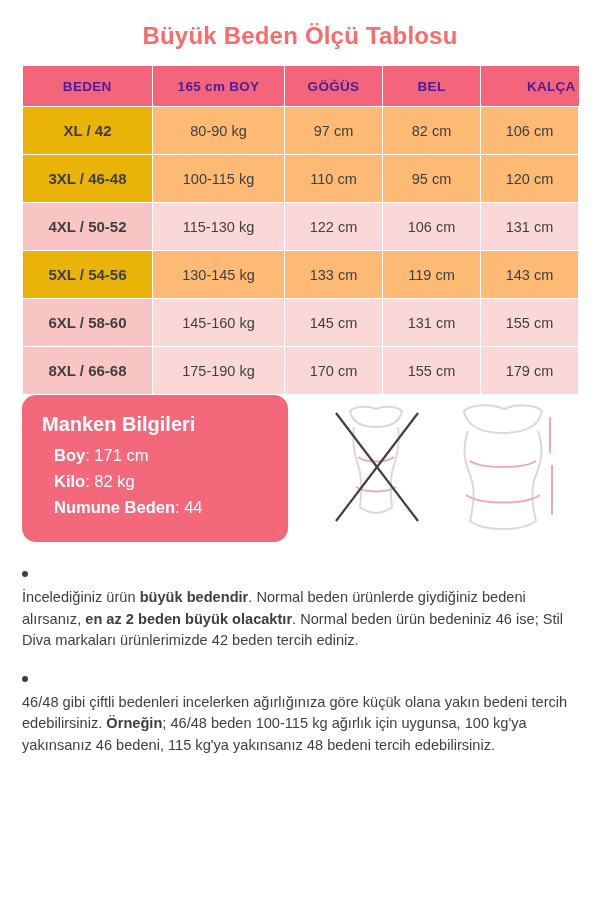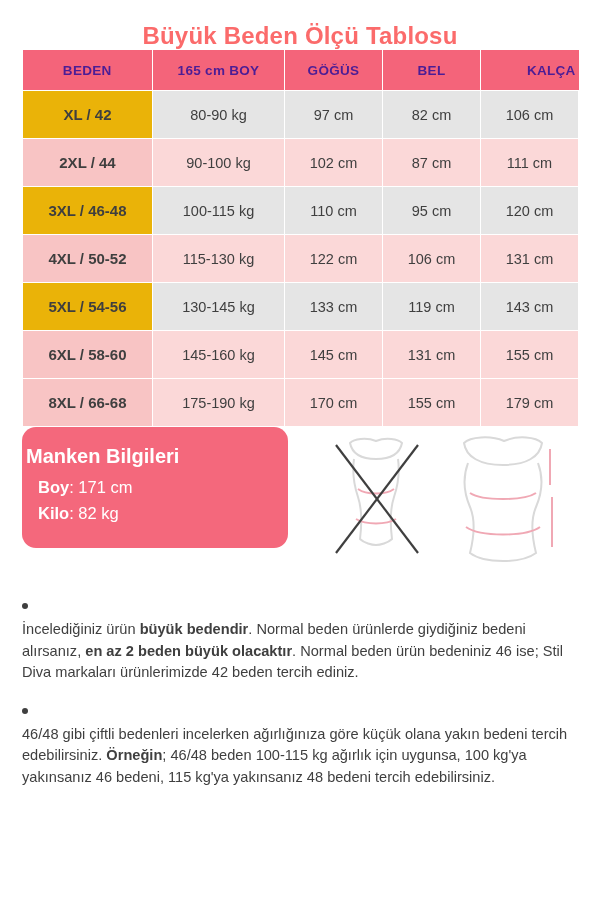--- a/index.html
+++ b/index.html
@@ -21,20 +21,21 @@
     box-sizing: border-box;
     padding: 0 22px;
   }
   .title {
     text-align: center;
     color: #fb6b6b;
     font-size: 24px;
     font-weight: bold;
     letter-spacing: 0.2px;
     padding-top: 22px;
+    padding-bottom: 16px;
   }
   table.size-table {
     width: 556px;
     border-collapse: collapse;
     table-layout: fixed;
   }
   table.size-table th {
     background: #f4647a;
     color: #4c1d95;
     font-size: 13.5px;
@@ -49,21 +50,21 @@
     text-align: center;
     font-size: 14.5px;
     color: #3f3f3f;
     border: 1px solid #ffffff;
   }
   table.size-table tr td:first-child {
     font-weight: bold;
     background: #fbd2d2;
     font-size: 15px;
   }
-  table.size-table tr.odd td { background: #e5e5e5; }
+  table.size-table tr.odd td { background: #fdba74; }
   table.size-table tr.even td { background: #fbd8d8; }
   table.size-table tr.odd td:first-child { background: #eab308; }
   table.size-table tr.even td:first-child { background: #f8c4c4; }
   col.c1 { width: 130px; }
   col.c2 { width: 132px; }
   col.c3 { width: 98px; }
   col.c4 { width: 98px; }
   col.c5 { width: 98px; }
 
   .note {
@@ -76,21 +77,21 @@
   .model-row {
     display: flex;
     align-items: flex-start;
     gap: 0px;
   }
   .model-card {
     width: 266px;
     background: #f4687c;
     border-radius: 14px;
     color: #ffffff;
-    padding: 16px 20px 18px 4px;
+    padding: 16px 20px 18px 20px;
     box-sizing: border-box;
   }
   .model-card h2 {
     margin: 2px 0 10px 0;
     font-size: 20px;
     font-weight: bold;
   }
   .model-card .line {
     font-size: 16.5px;
     margin: 7px 12px;
@@ -155,27 +156,20 @@
       </tr>
     </thead>
     <tbody>
       <tr class="odd">
         <td>XL / 42</td>
         <td>80-90 kg</td>
         <td>97 cm</td>
         <td>82 cm</td>
         <td>106 cm</td>
       </tr>
-      <tr class="even">
-        <td>2XL / 44</td>
-        <td>90-100 kg</td>
-        <td>102 cm</td>
-        <td>87 cm</td>
-        <td>111 cm</td>
-      </tr>
       <tr class="odd">
         <td>3XL / 46-48</td>
         <td>100-115 kg</td>
         <td>110 cm</td>
         <td>95 cm</td>
         <td>120 cm</td>
       </tr>
       <tr class="even">
         <td>4XL / 50-52</td>
         <td>115-130 kg</td>
@@ -209,20 +203,23 @@
 
 
   <div class="model-row">
     <div class="model-card">
       <h2>Manken Bilgileri</h2>
       <div class="line">
         <b>Boy</b><span>: </span><span>171 cm</span>
       </div>
       <div class="line">
         <b>Kilo</b><span>: </span><span>82 kg</span>
+      </div>
+      <div class="line">
+        <b>Numune Beden</b><span>: </span><span>44</span>
       </div>
     </div>
 
     <div class="figures">
       <svg width="260" height="150" viewBox="0 0 260 150" xmlns="http://www.w3.org/2000/svg">
         <g fill="none" stroke="#d9d9d9" stroke-width="2">
           <path d="M36 16 C40 12 52 10 62 14 C72 10 84 12 88 16 C86 26 78 32 62 32 C46 32 38 26 36 16 Z"></path>
           <path d="M40 32 C38 46 40 58 44 70 C48 82 48 96 46 112 C50 116 58 118 62 118 C66 118 74 116 78 112 C76 96 76 82 80 70 C84 58 86 46 84 32"></path>
           <path d="M44 62 C52 68 72 68 80 62" stroke="#f0a8b4"></path>
           <path d="M42 92 C52 98 72 98 82 92" stroke="#f0a8b4"></path>

